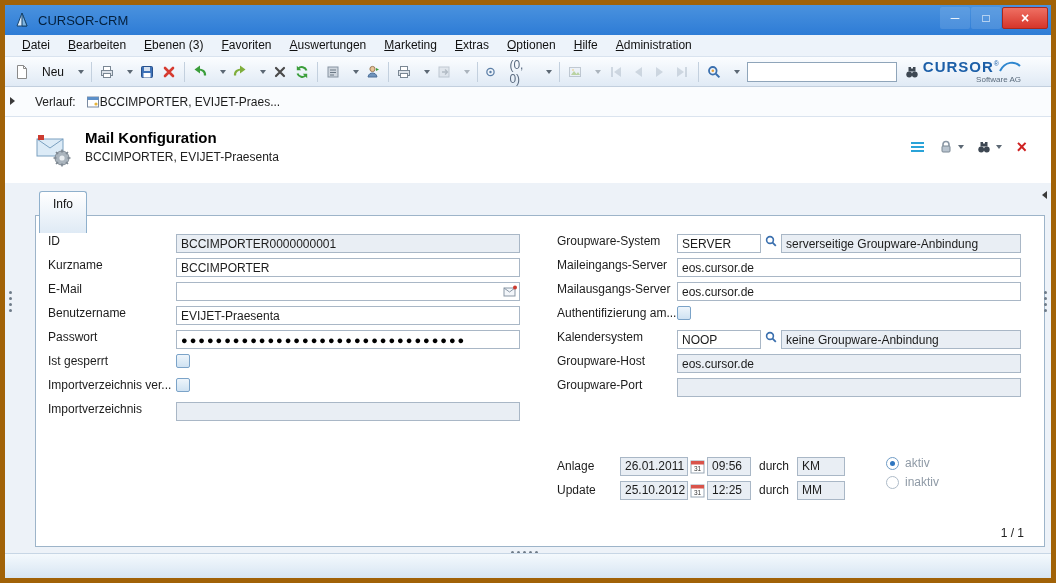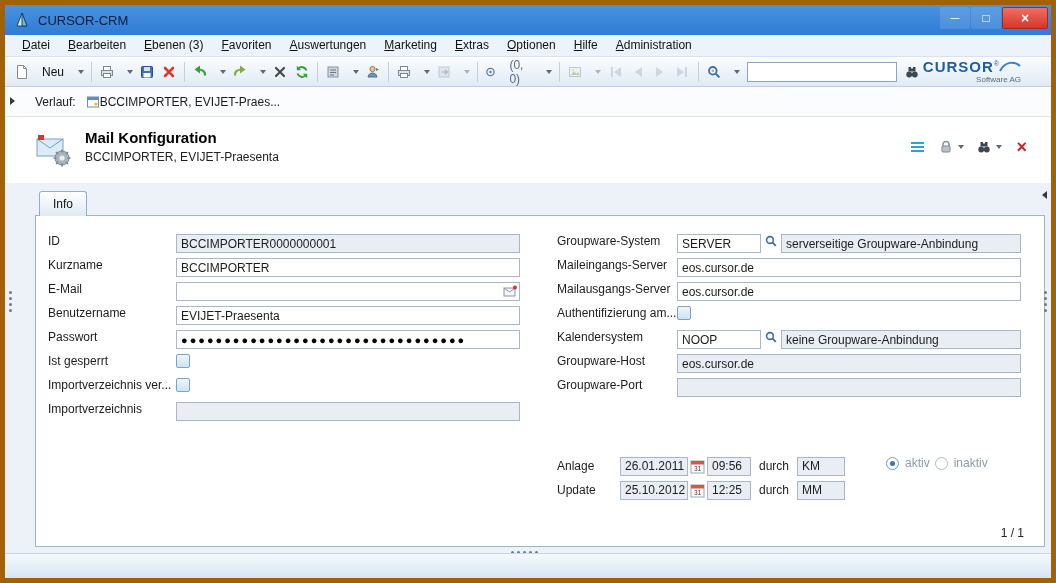--- a/index.html
+++ b/index.html
@@ -52,21 +52,21 @@
   .hdr-title{position:absolute;left:80px;top:12px;font-size:15px;font-weight:bold;color:#000}
   .hdr-sub{position:absolute;left:80px;top:33px;font-size:12px;color:#222}
   .hdr-icons{position:absolute;right:22px;top:22px;display:flex;align-items:center;gap:12px}
   .burger{display:flex;flex-direction:column;gap:2px;padding:2px}
   .burger span{display:block;width:13px;height:2px;background:#2aa3d8}
   .hdr-btn{display:flex;align-items:center;gap:2px}
   .hdr-close{font-size:18px;font-weight:bold;color:#cf2222;line-height:14px;padding:0 2px}
 
   
   .content{position:absolute;left:0;top:178px;right:0;height:378px;background:#edf2f8}
-  .tab{position:absolute;left:34px;top:8px;height:25px;padding:5px 13px 10px;background:linear-gradient(#ffffff,#dfeaf5);border:1px solid #8fb0cc;border-bottom:none;border-radius:3px 3px 0 0;font-size:12px;color:#111;z-index:2}
+  .tab{position:absolute;left:34px;top:8px;height:42px;padding:5px 13px 10px;background:linear-gradient(#ffffff,#dfeaf5);border:1px solid #8fb0cc;border-bottom:none;border-radius:3px 3px 0 0;font-size:12px;color:#111;z-index:2}
   .panel{position:absolute;left:30px;top:32px;width:1010px;height:332px;background:#fff;border:1px solid #9db4c9}
 
   .col-left{position:absolute;left:12px;top:18px;width:472px}
   .col-right{position:absolute;left:521px;top:18px;width:464px}
   .row{display:flex;align-items:flex-start;height:24px}
   .lbl{width:128px;font-size:12px;color:#1c1c1c;flex:none}
   .col-right .lbl{width:120px}
   .fld{flex:1;height:19px;border:1px solid #a9b7c6;background:#fff;font-size:12px;padding:0 4px;display:flex;align-items:center;color:#1c1c1c;position:relative;overflow:hidden;white-space:nowrap}
   .fld.ro{background:#e9eef4}
   .fld.pw{font-size:11px;letter-spacing:2px;color:#000}
@@ -78,21 +78,21 @@
   
   .audit{position:absolute;left:521px;top:238px;width:340px}
   .arow{display:flex;align-items:center;height:24px}
   .albl{width:63px;flex:none;color:#1c1c1c}
   .adate{flex:none;width:68px}
   .calbtn{flex:none;margin:0 2px;display:flex;align-items:center}
   .atime{flex:none;width:44px}
   .adurch{margin:0 8px;color:#1c1c1c}
   .auser{flex:none;width:48px}
 
-  .radios{position:absolute;left:850px;top:240px;display:flex;flex-direction:row;gap:5px}
+  .radios{position:absolute;left:850px;top:240px;display:flex;flex-direction:column;gap:5px}
   .radio-row{display:flex;align-items:center;gap:6px;color:#8f9aa6;font-size:12px}
   .radio{width:13px;height:13px;border-radius:50%;border:1px solid #6f9cc6;background:#fff;display:flex;align-items:center;justify-content:center;flex:none}
   .radio.sel::after{content:"";width:5px;height:5px;border-radius:50%;background:#2f76c0}
   .radio.off{border-color:#aebbc8}
 
   .pager{position:absolute;right:20px;bottom:6px;font-size:12px;color:#222}
 
   
   .dotsrow{position:absolute;left:506px;top:546px;display:flex;gap:3px}
   .dotscol{position:absolute;left:4px;top:286px;display:flex;flex-direction:column;gap:3px}

